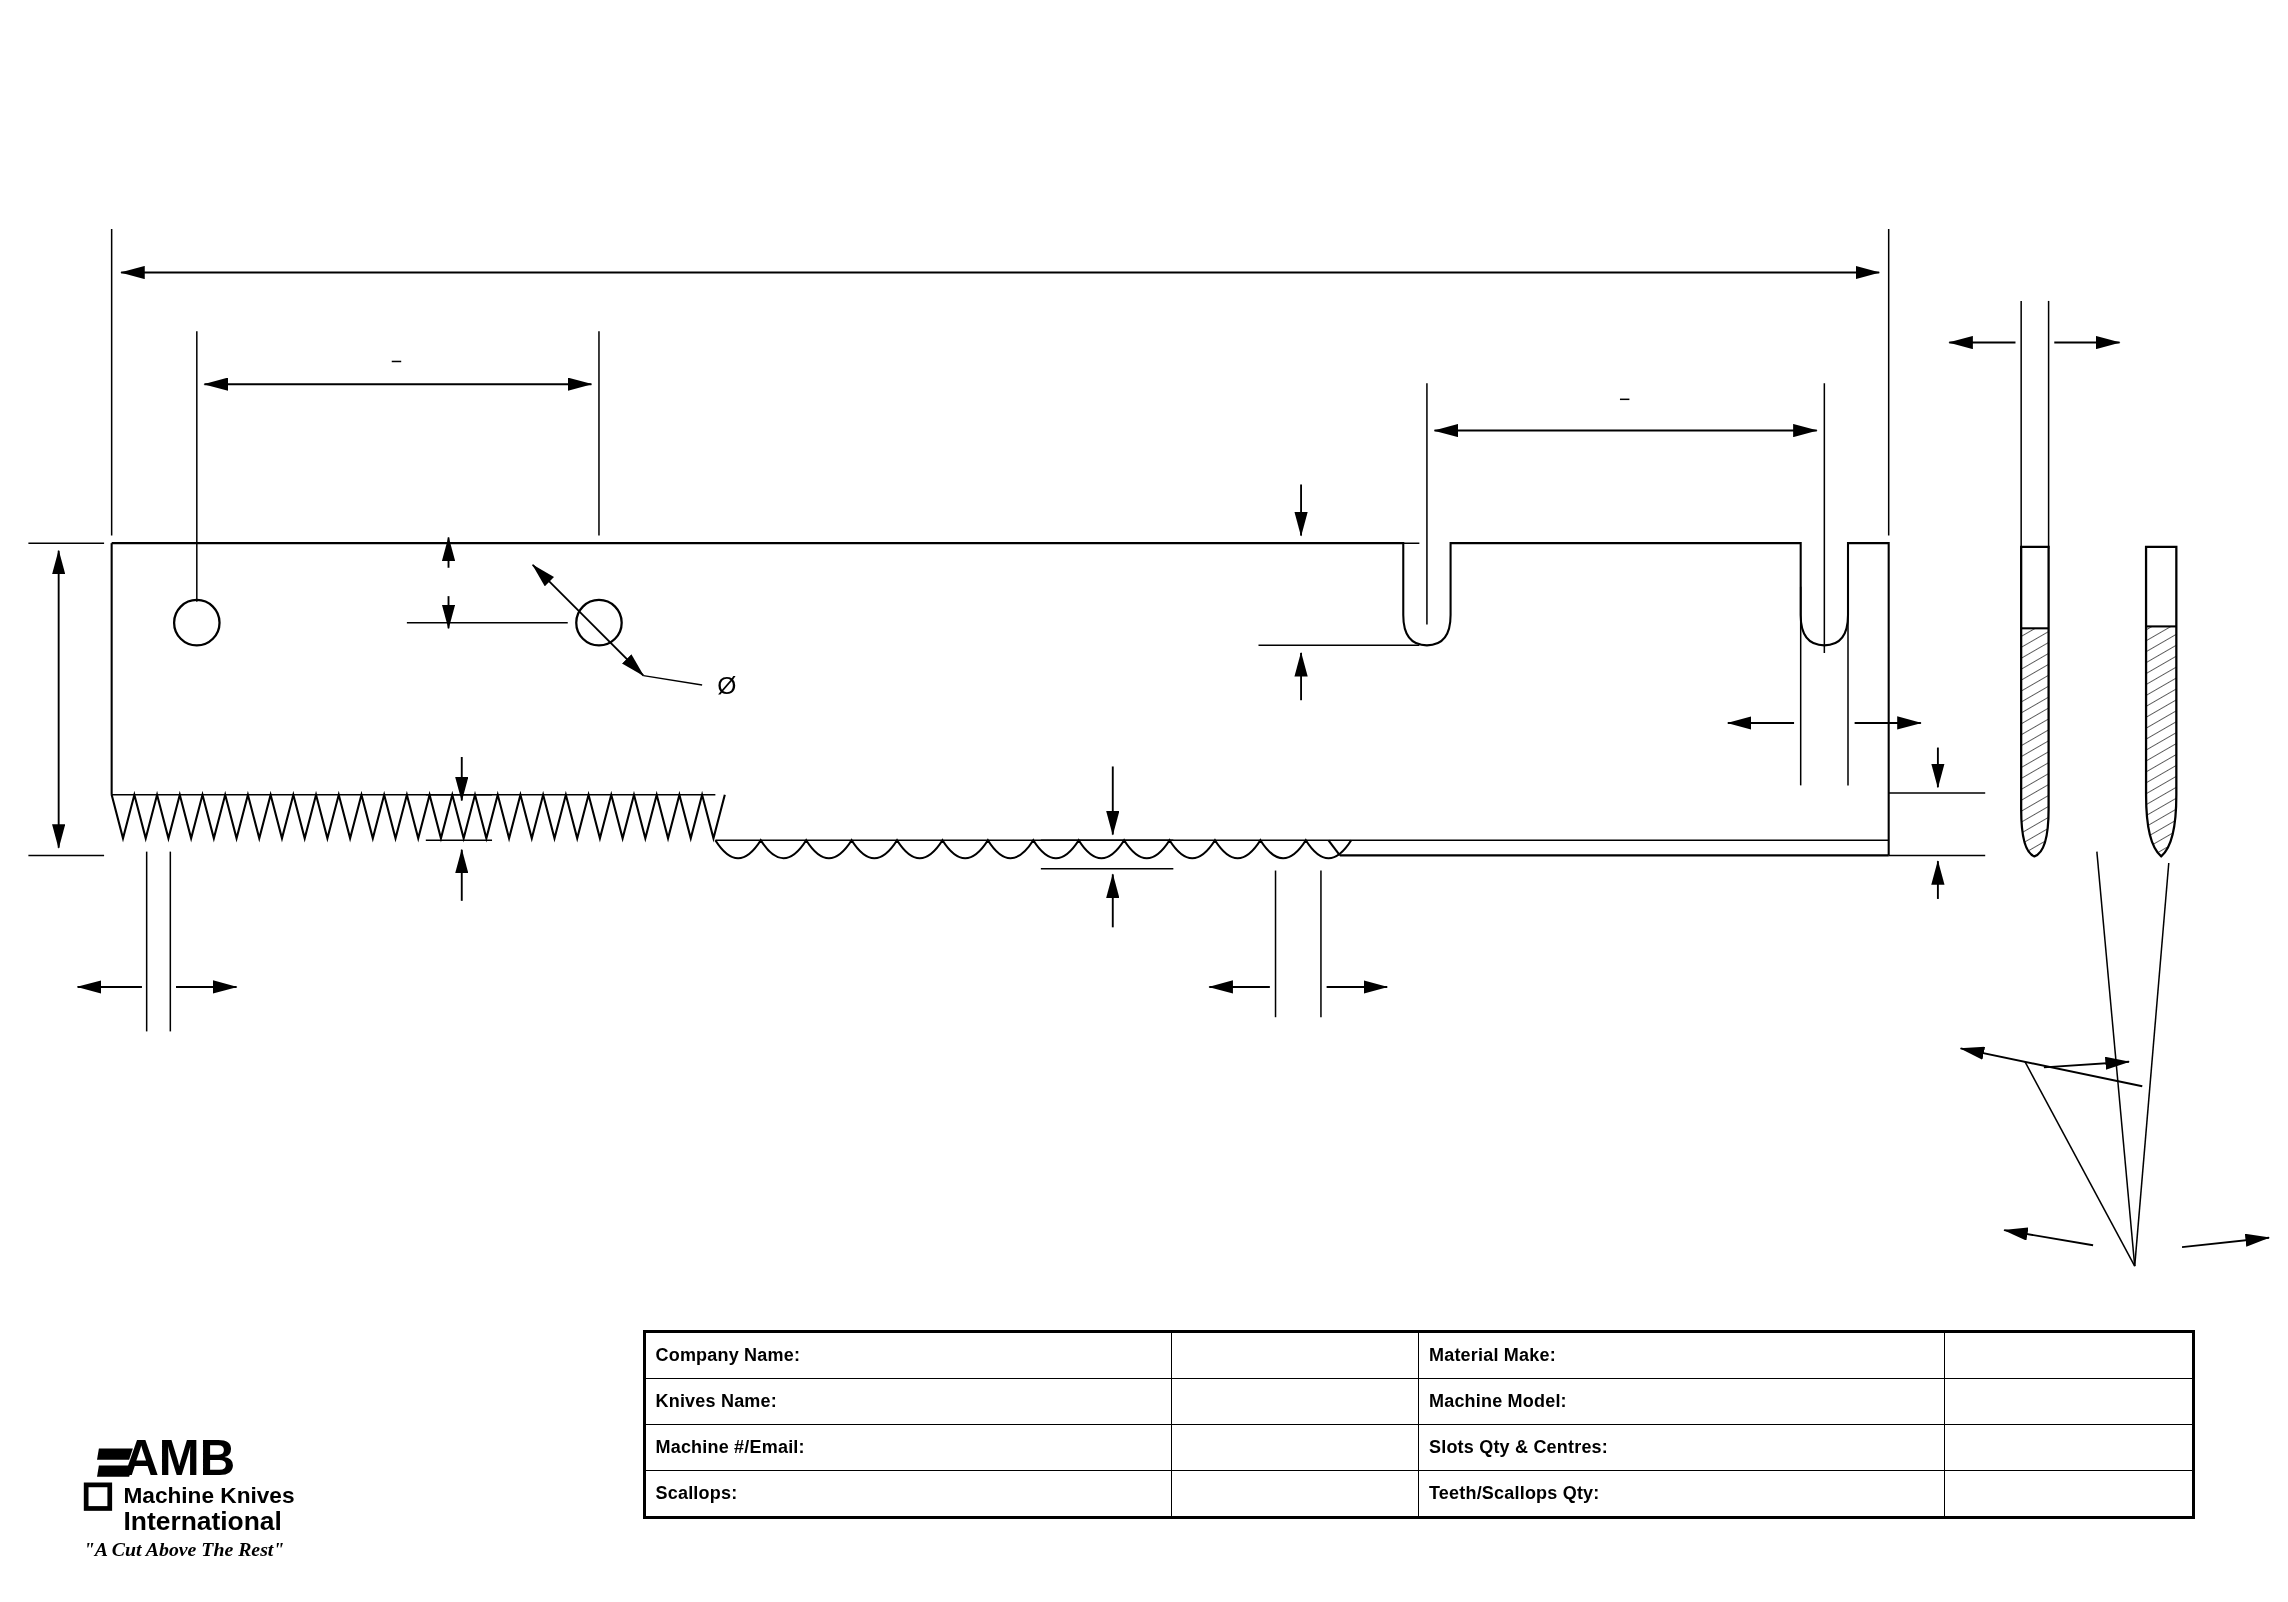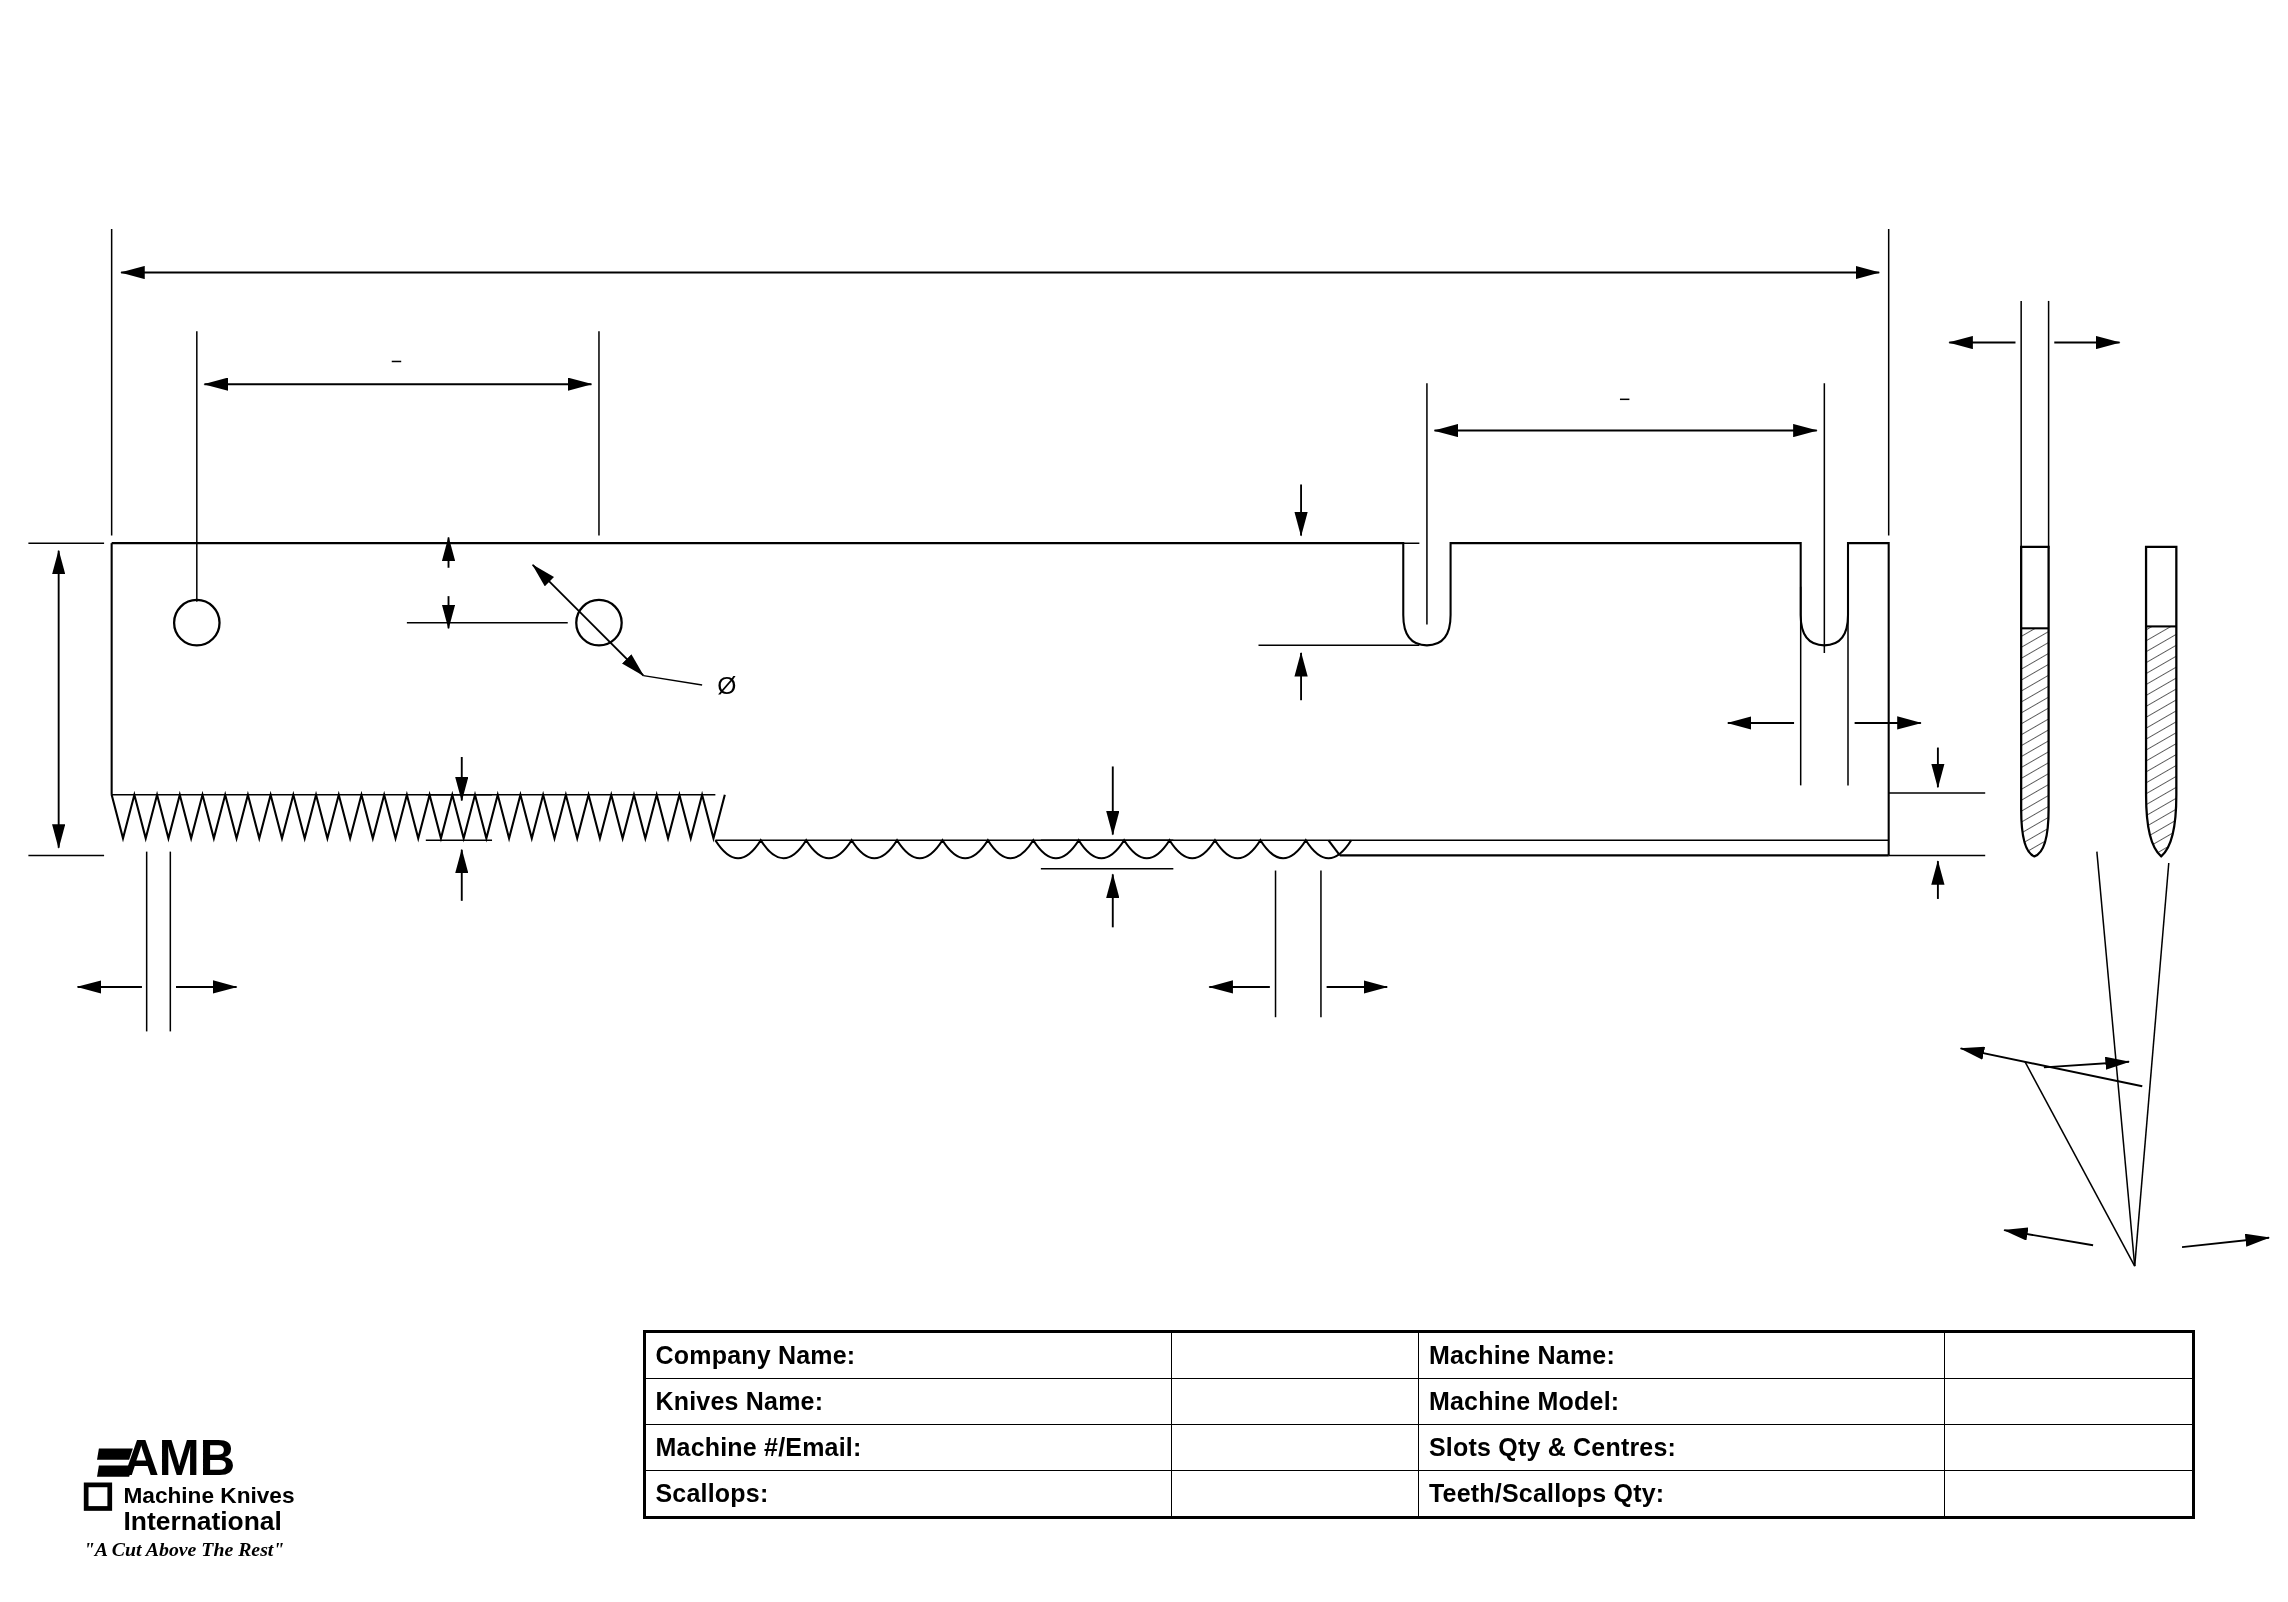--- a/index.html
+++ b/index.html
@@ -74,21 +74,21 @@
   }
   #title-block table {
     border-collapse: collapse;
     width: 100%;
   }
   #title-block td {
     border: 1.9px solid #000;
     height: 45px;
     padding: 0 0 0 9.5px;
     font-family: "Liberation Sans", sans-serif;
-    font-size: 25px;
+    font-size: 18px;
     font-weight: bold;
     letter-spacing: 0.2px;
     white-space: nowrap;
     vertical-align: middle;
   }
   #title-block td.label-col { width: 34%; }
   #title-block td.value-col { width: 16%; }
 
   
   #logo-block {
@@ -303,21 +303,21 @@
     </g>
 
   </svg>
 
   <div id="title-block">
     <table>
       <tbody>
         <tr>
           <td class="label-col">Company Name:</td>
           <td class="value-col"></td>
-          <td class="label-col">Machine Name:</td>
+          <td class="label-col">Material Make:</td>
           <td class="value-col"></td>
         </tr>
         <tr>
           <td class="label-col">Knives Name:</td>
           <td class="value-col"></td>
           <td class="label-col">Machine Model:</td>
           <td class="value-col"></td>
         </tr>
         <tr>
           <td class="label-col">Machine #/Email:</td>

